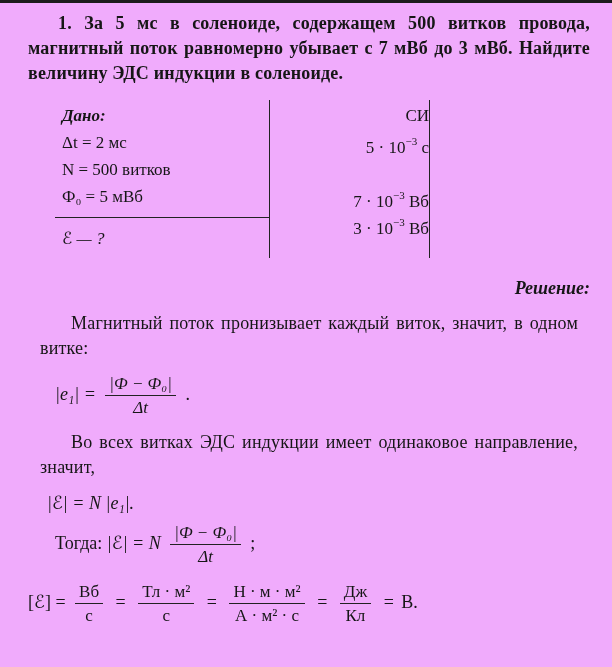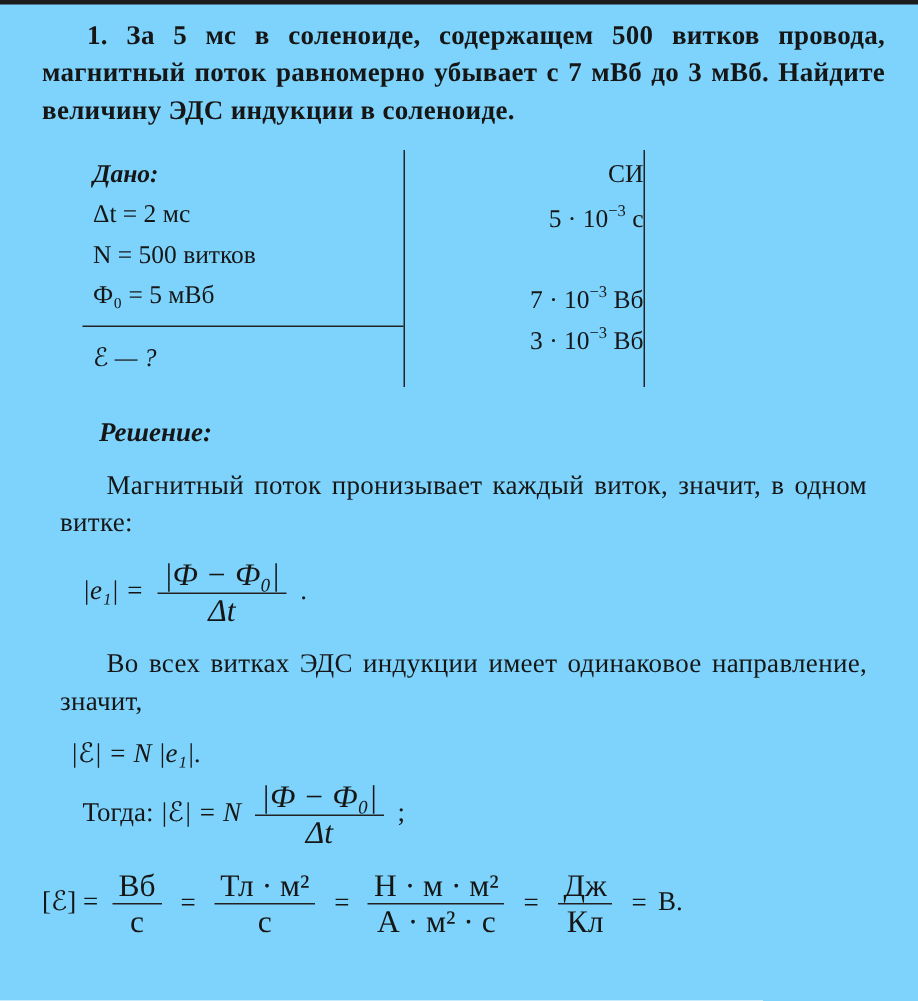--- a/index.html
+++ b/index.html
@@ -8,21 +8,21 @@
     background: #ffffff;
     color: #161616;
     font-family: "Liberation Serif", "DejaVu Serif", "DejaVu Sans", serif;
   }
   .page {
     position: relative;
     width: 612px;
     height: 667px;
     box-sizing: border-box;
     overflow: hidden;
-    background: #7dd3fc;
+    background: #f0abfc;
   }
   .top-rule {
     border-top: 3px solid #1c1c1c;
     width: 100%;
     margin: 0 0 4px 0;
   }
   .content {
     padding: 2px 22px 0 28px;
   }
   .problem {
@@ -68,20 +68,21 @@
     vertical-align: super;
   }
   .script-e { font-style: italic; }
   
   .sol-label {
     font-style: italic;
     font-weight: bold;
     font-size: 18px;
     margin: 20px 0 10px 0;
     text-indent: 38px;
+    text-align: right;
   }
   .para {
     font-size: 18px;
     line-height: 25px;
     text-align: justify;
     text-indent: 31px;
     letter-spacing: 0.2px;
     margin: 12px;
   }
   .formula {
@@ -89,21 +90,21 @@
     margin: 8px 0 8px 27px;
     white-space: nowrap;
   }
   .formula .var { font-style: italic; }
   .formula-flush { margin-left: 19px; }
   .frac {
     display: inline-block;
     text-align: center;
     vertical-align: middle;
     margin: 0 5px;
-    font-size: 21px;
+    font-size: 17px;
   }
   .frac .num {
     display: block;
     border-bottom: 1.2px solid #222;
     padding: 0 4px 1px 4px;
     line-height: 21px;
   }
   .frac .den {
     display: block;
     padding-top: 1px;

